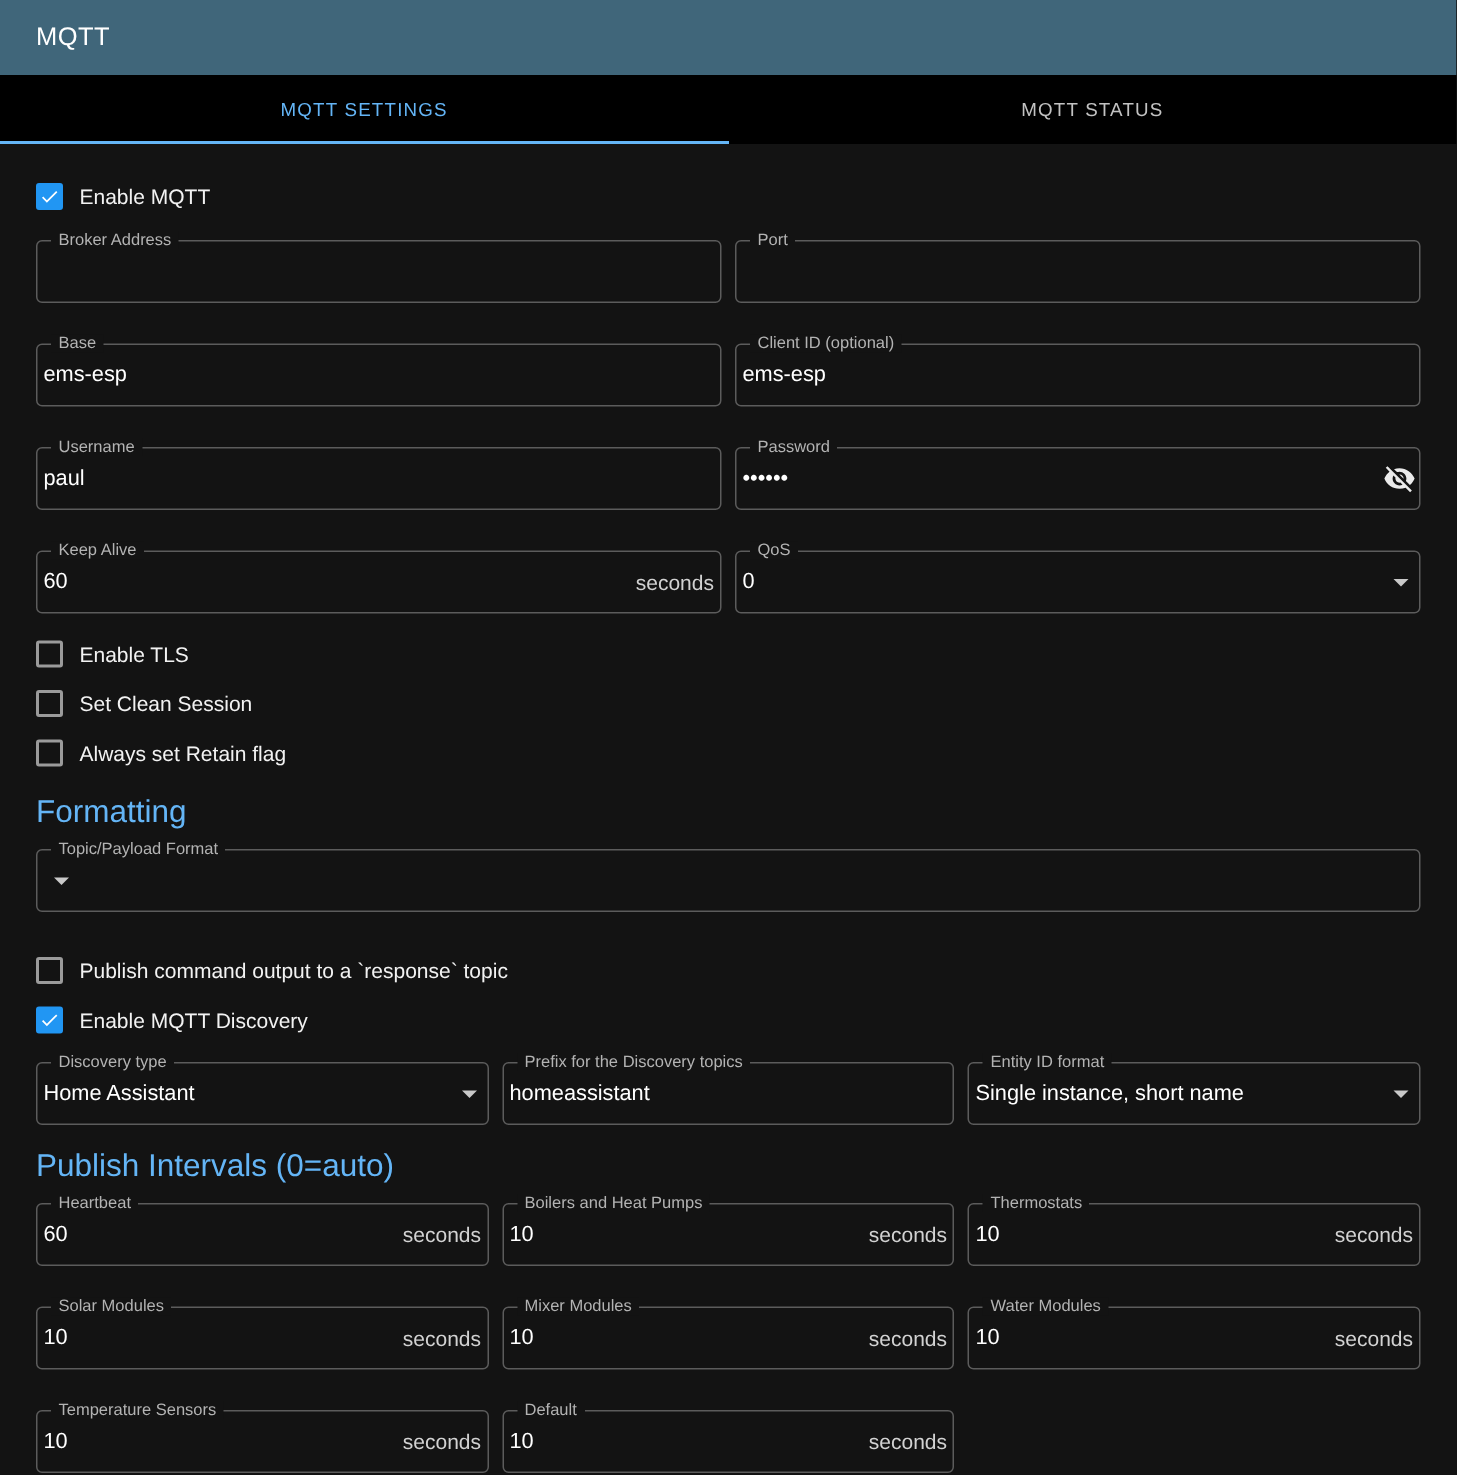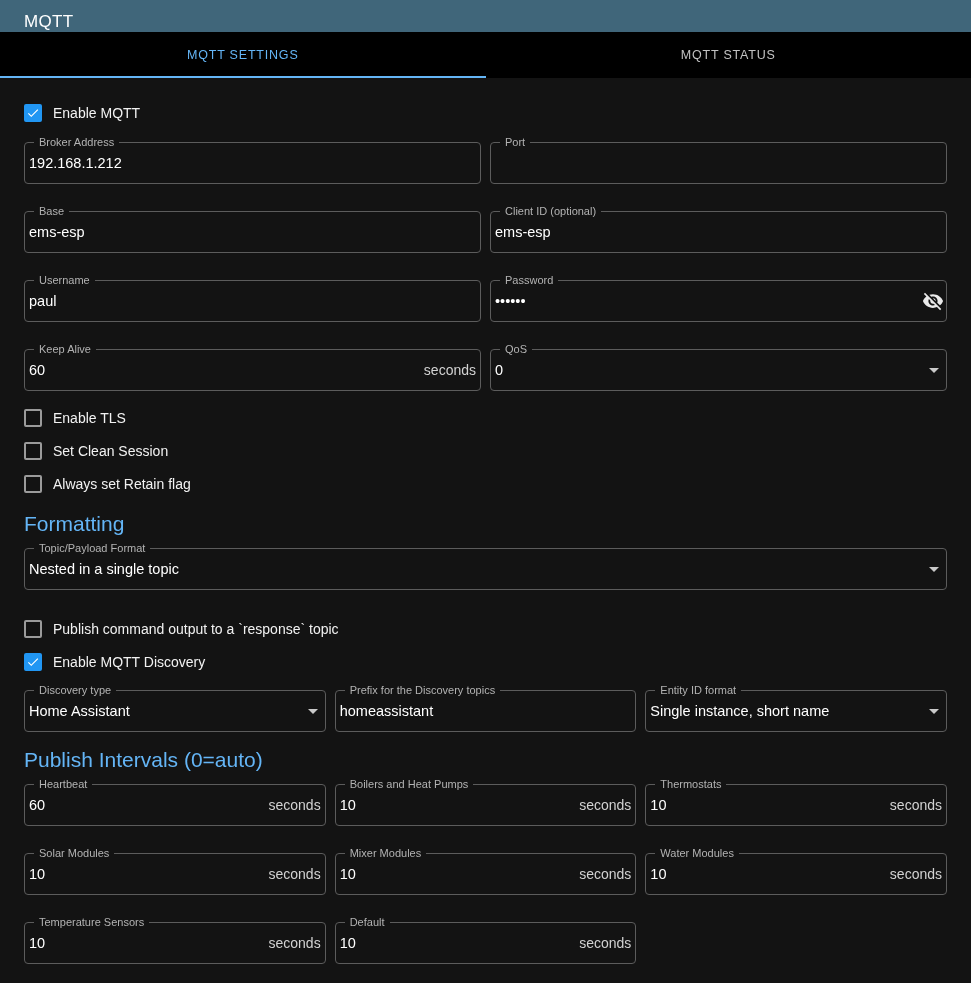--- a/index.html
+++ b/index.html
@@ -16,21 +16,21 @@
   *{box-sizing:border-box;margin:0;padding:0;}
   html,body{width:971px;}
   body{
     height:983px;
     background:var(--bg);
     color:var(--text);
     font-family:"Liberation Sans", sans-serif;
     overflow:hidden;
   }
   
-  .app-header{height:32px;background:var(--header);display:flex;align-items:flex-end;padding:0 24px;}
+  .app-header{height:50px;background:var(--header);display:flex;align-items:center;padding:0 24px;}
   .app-title{font-size:17px;font-weight:500;letter-spacing:.3px;color:#fff;}
   
   .tab-bar{height:46px;background:var(--tabbar);display:flex;text-align:center;}
   .tab{flex:1;display:flex;align-items:center;justify-content:center;text-transform:uppercase;
        font-size:12.5px;font-weight:500;letter-spacing:.8px;color:#c2c2c2;cursor:pointer;position:relative;}
   .tab.active{color:var(--accent);}
   .tab.active::after{content:"";position:absolute;left:0;right:0;bottom:0;height:2px;background:var(--accent);}
   
   main{padding:18px 24px 16px;}
   
@@ -86,21 +86,20 @@
           <path fill="#fff" d="M9 16.17L4.83 12l-1.42 1.41L9 19 21 7l-1.41-1.41z"></path>
         </svg>
     </span>
     <span class="check-label">Enable MQTT</span>
   </label>
 
   <div class="row mt12">
     <div class="col">
       <div class="field">
         <span class="field-label">Broker Address</span>
-        <input class="field-input" value="192.168.1.212" style="">
       </div>
     </div>
     <div class="col">
       <div class="field">
         <span class="field-label">Port</span>
       </div>
     </div>
   </div>
 
   <div class="row">
@@ -177,21 +176,20 @@
     </span>
     <span class="check-label">Always set Retain flag</span>
   </label>
 
   <h2 class="section-title">Formatting</h2>
 
   <div class="row mb22">
     <div class="col">
       <div class="field">
         <span class="field-label">Topic/Payload Format</span>
-        <span class="select-value">Nested in a single topic</span>
         <svg class="chev" viewBox="0 0 24 24">
             <path d="M7 10l5 5 5-5z"></path>
           </svg>
       </div>
     </div>
   </div>
 
   <label class="check-row">
     <span class="checkbox" data-checked="false">
       

